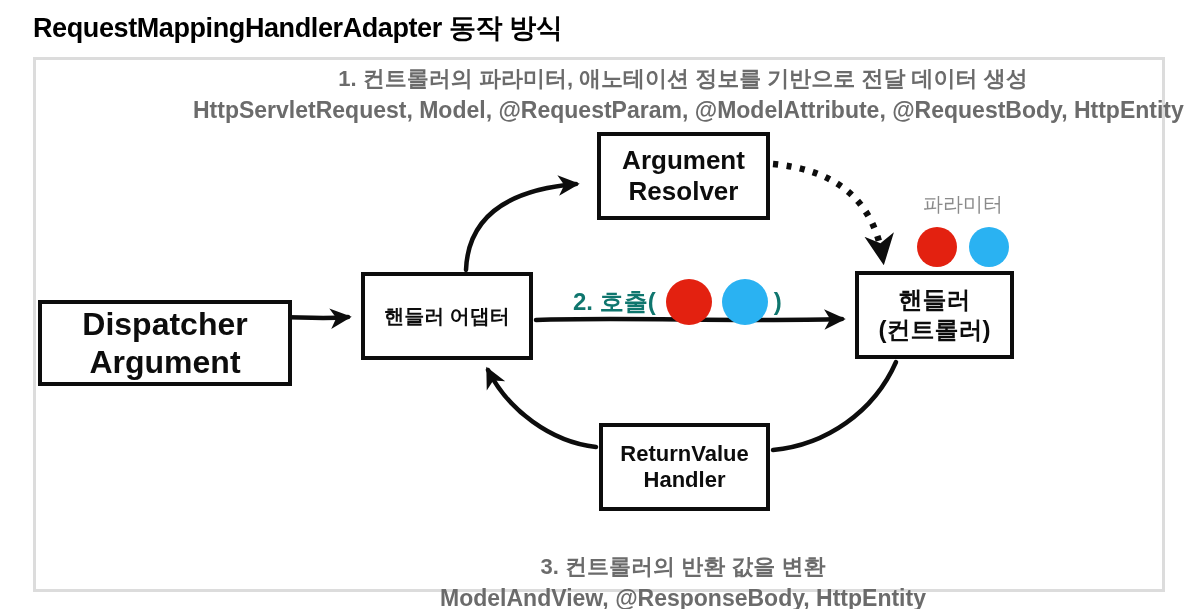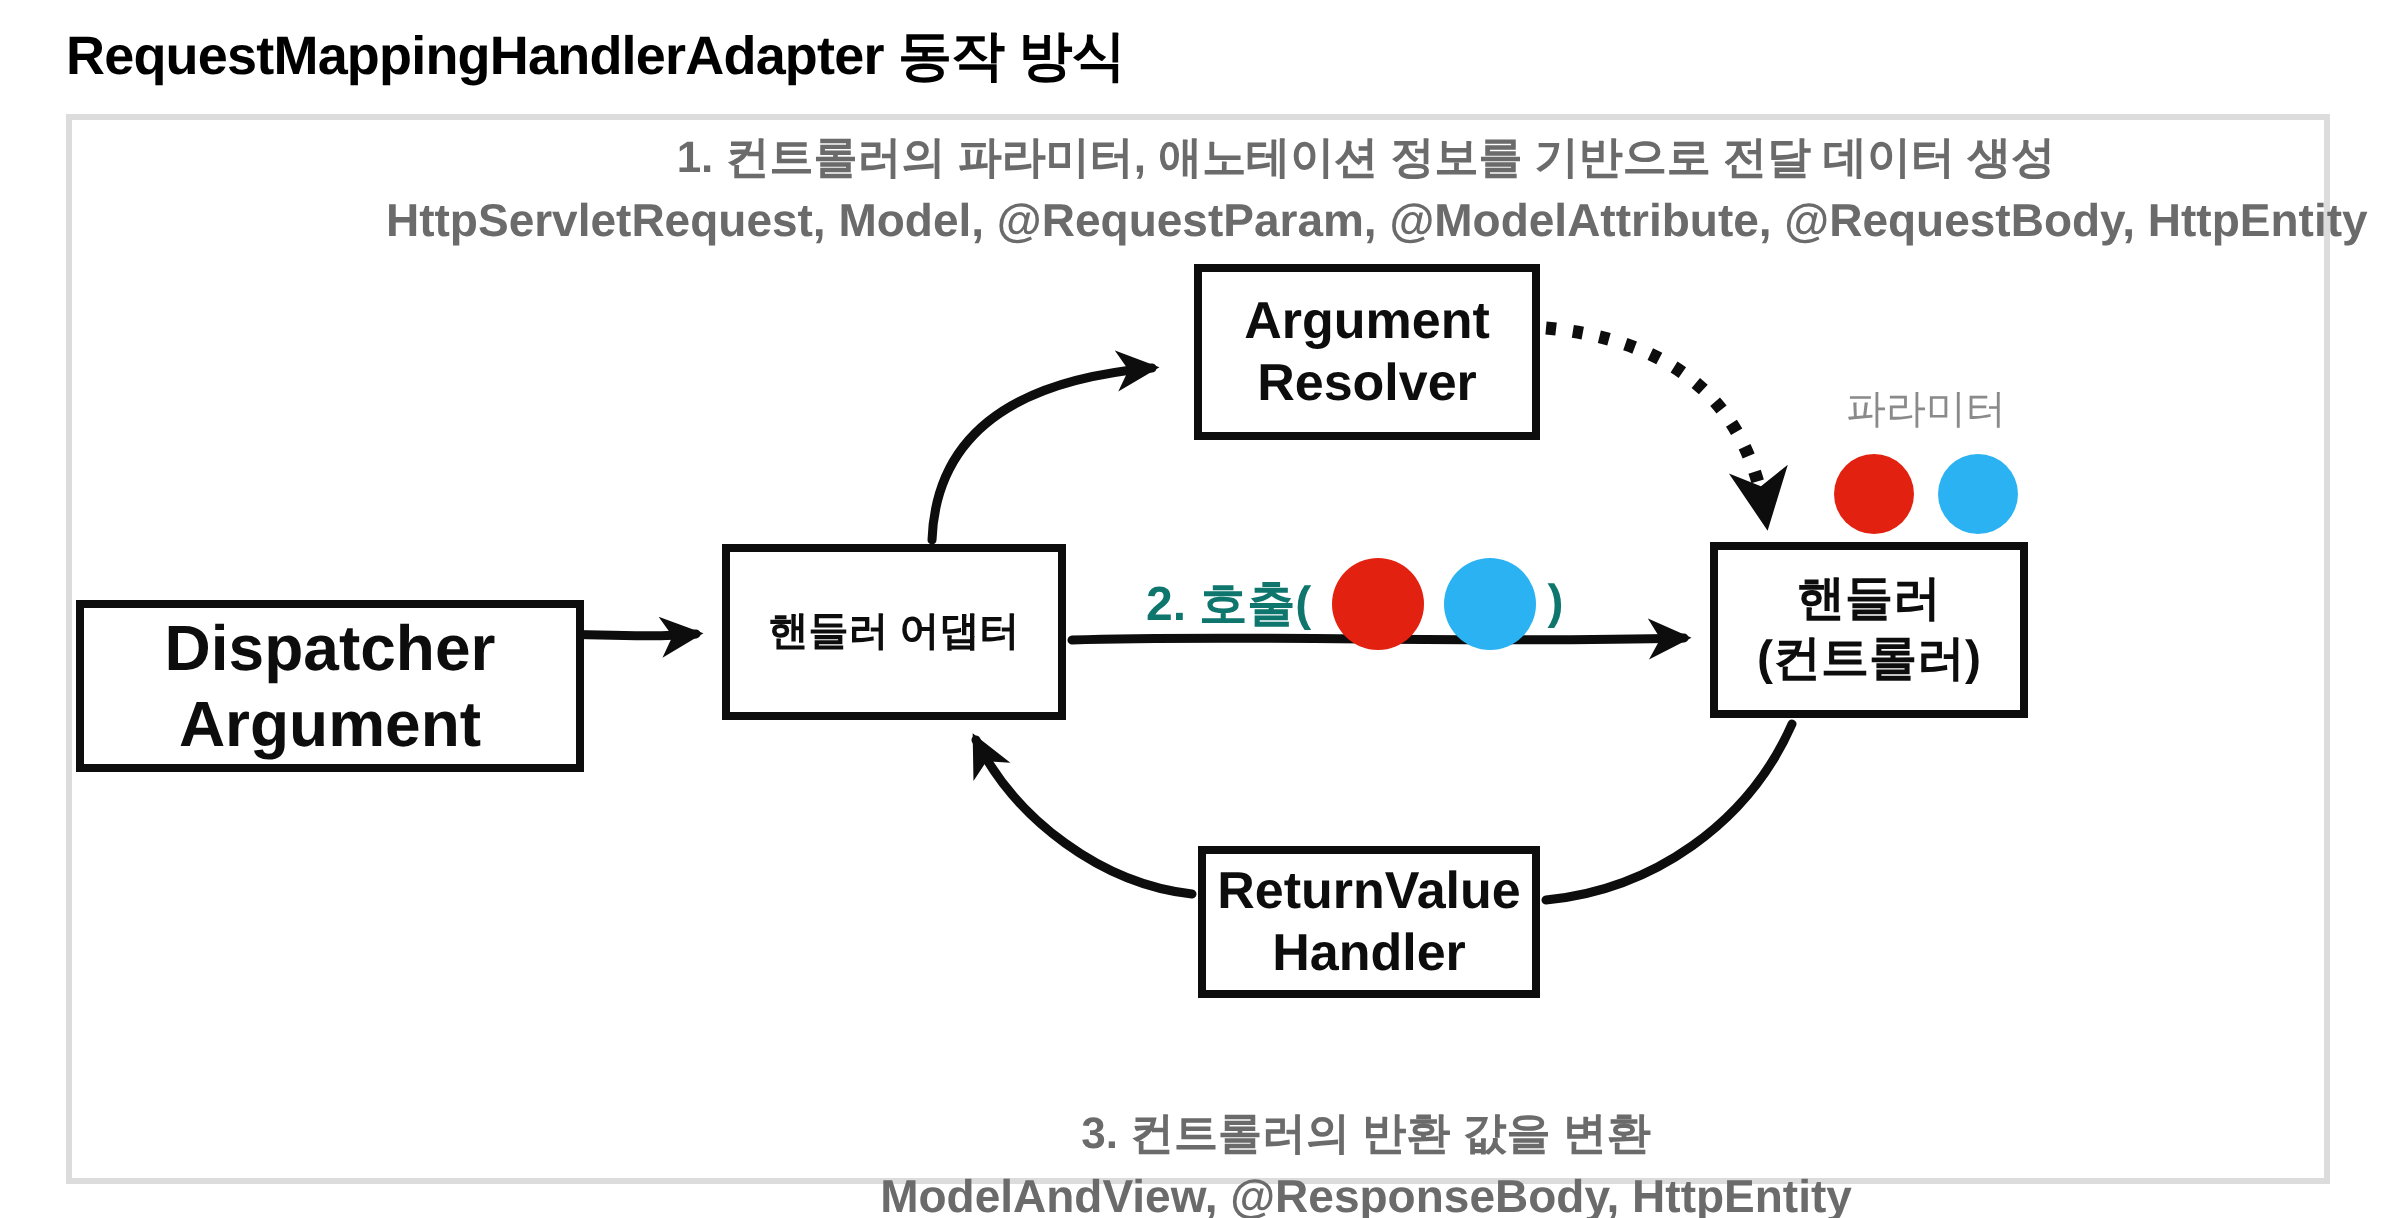--- a/index.html
+++ b/index.html
@@ -29,21 +29,21 @@
   .box {
     position:absolute; box-sizing:border-box;
     border:4px solid #0d0d0d; background:#fff; color:#0d0d0d;
     display:flex; flex-direction:column; justify-content:center; align-items:center;
     text-align:center; font-weight:bold; white-space:nowrap;
   }
   .box-dispatcher { left:2px;   top:212px; width:254px; height:86px; font-size:32px; line-height:1.2;margin-top:28px;  }
   .box-adapter    { left:325px; top:212px; width:172px; height:88px; font-size:20px; line-height:1.35; }
   .box-argument   { left:561px; top:72px;  width:173px; height:88px; font-size:26px; line-height:1.2;  }
   .box-handler    { left:819px; top:211px; width:159px; height:88px; font-size:24px; line-height:1.25; }
-  .box-return     { left:563px; top:363px; width:171px; height:76px; font-size:26px; line-height:1.2;  }
+  .box-return     { left:563px; top:363px; width:171px; height:88px; font-size:22px; line-height:1.2;  }
   .call-label {
     position:absolute; left:537px; top:212px; height:60px;
     display:flex; align-items:center; gap:10px;
     font-size:24px; font-weight:bold; color:#0f766e; white-space:nowrap;
   }
   .dot { border-radius:50%; flex:0 0 auto; }
   .dot.large { width:46px; height:46px; }
   .dot.small { width:40px; height:40px; }
   .call-label .suffix { margin-left:-4px; }
   .param-group { position:absolute; left:880px; top:131px; width:94px; text-align:center; }

